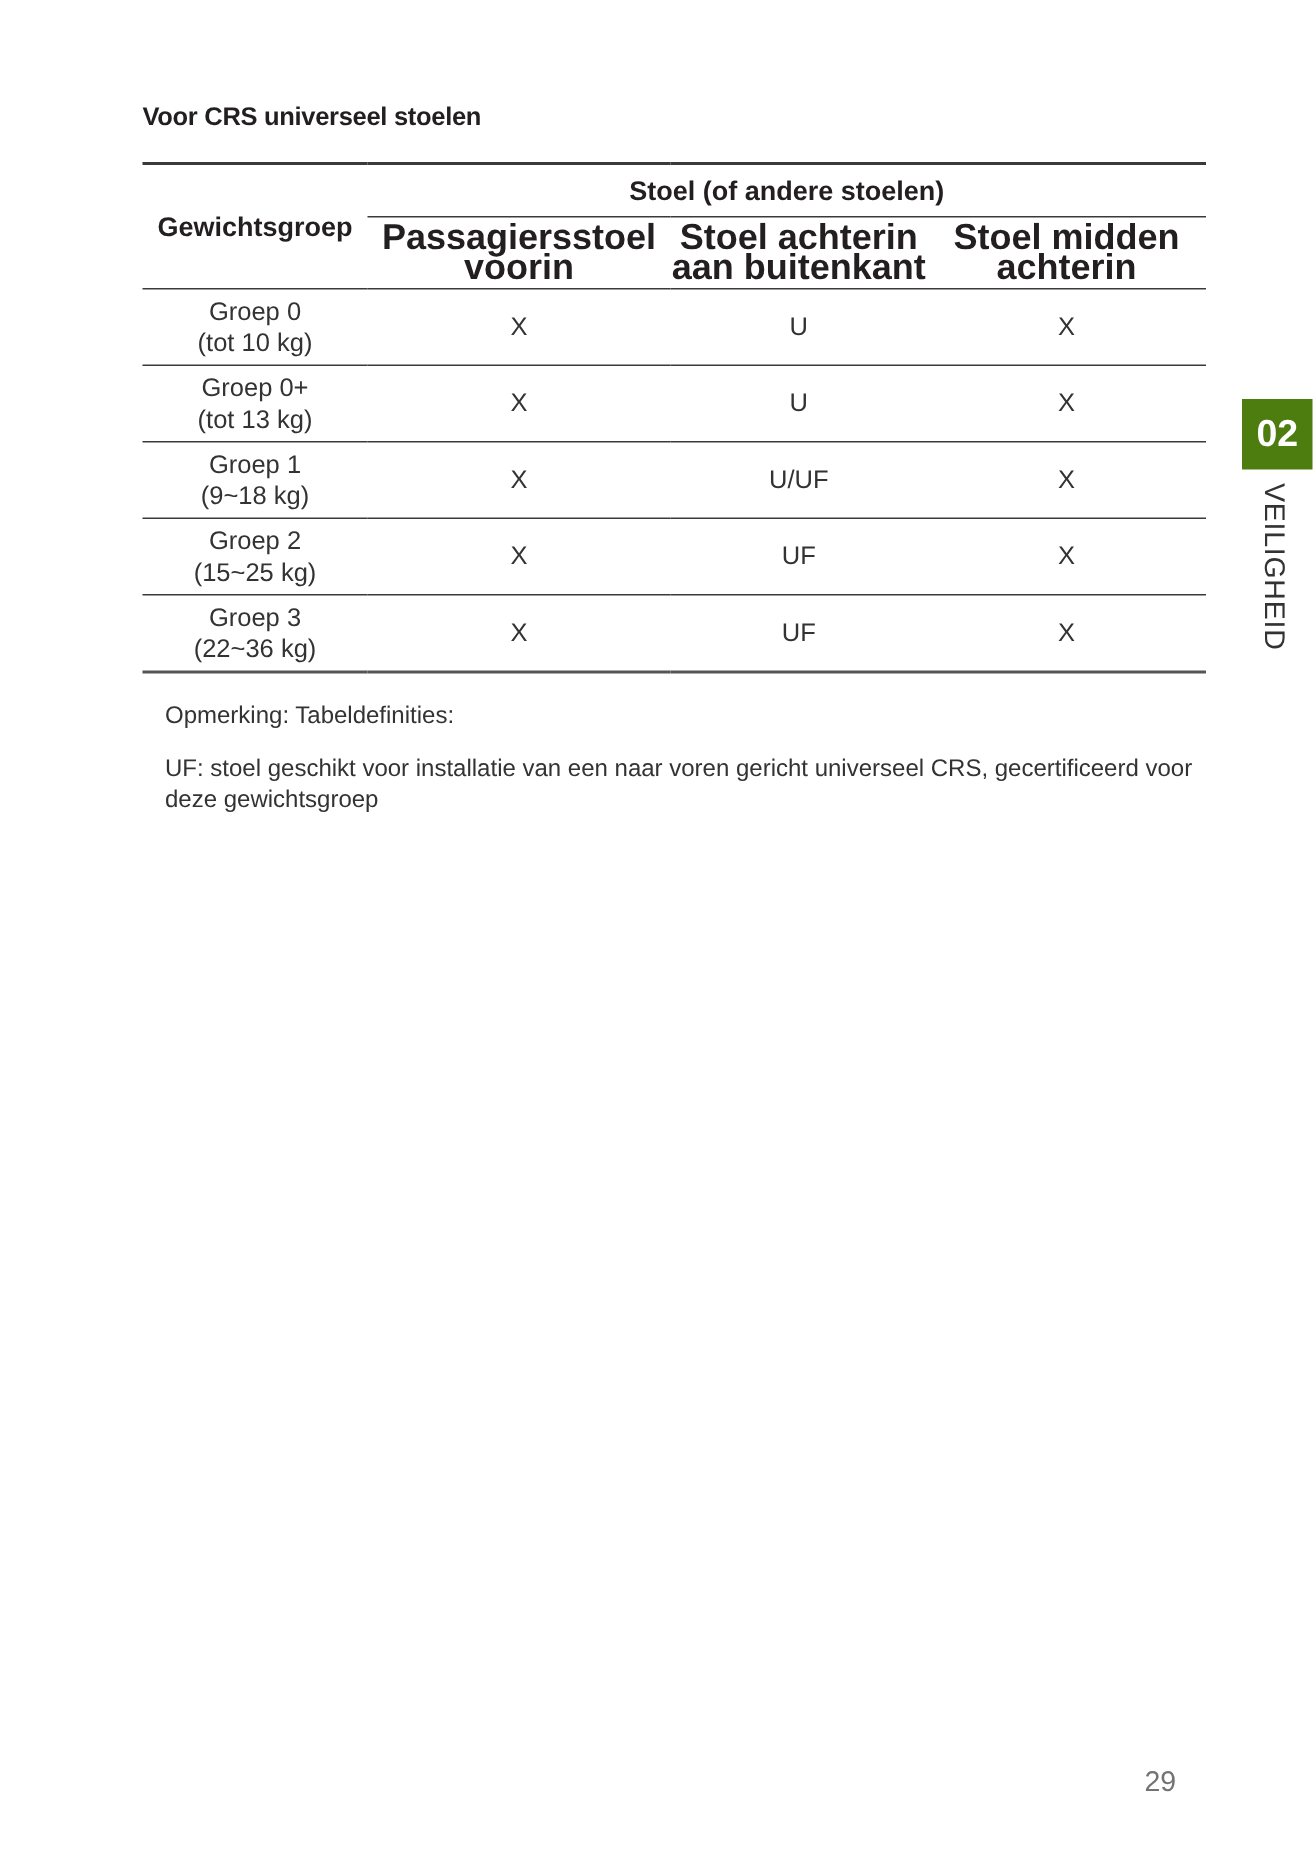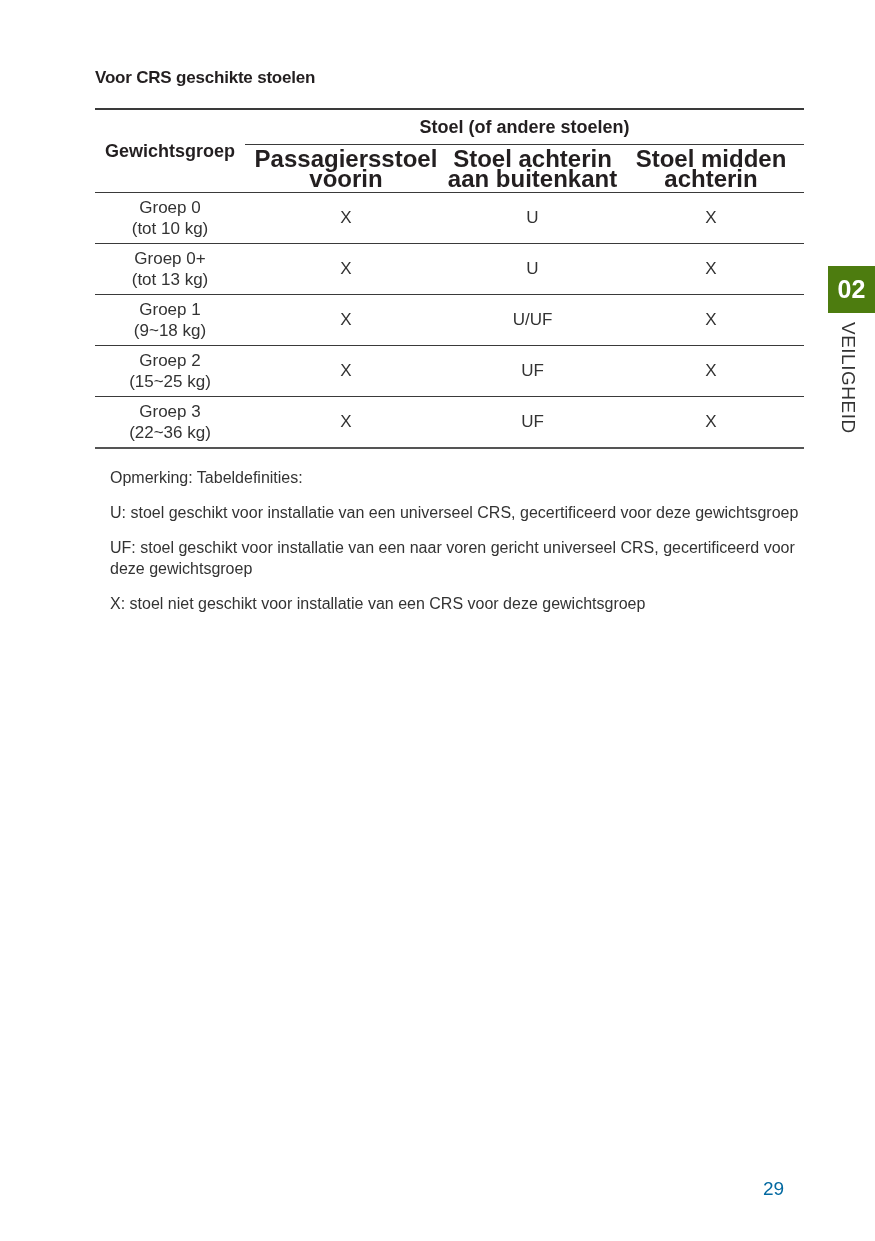--- a/index.html
+++ b/index.html
@@ -50,27 +50,27 @@
       position: absolute; left: 828px; top: 266px; width: 47px; height: 47px;
       background: #4d7c0f; color: #ffffff; font-weight: bold; font-size: 25px;
       display: flex; align-items: center; justify-content: center;
     }
     .chapter-label {
       position: absolute; left: 837px; top: 322px;
       writing-mode: vertical-rl; font-size: 19px; letter-spacing: 0.5px;
       color: #333333;
     }
     .page-number {
-      position: absolute; left: 763px; top: 1178px; font-size: 19px; color: #0369a1;
+      position: absolute; left: 763px; top: 1178px; font-size: 19px; color: #737373;
     }
   </style>
 </head>
 <body>
 
-<div class="section-title">Voor CRS geschikte stoelen</div>
+<div class="section-title">Voor CRS universeel stoelen</div>
 
 <table class="crs">
   <thead>
     <tr class="top">
       <th class="group-head" rowspan="2">Gewichtsgroep</th>
       <th class="seat-head" colspan="3">Stoel (of andere stoelen)</th>
     </tr>
     <tr>
       <th class="sub c1">
         <span>Passagiersstoel</span><br>
@@ -130,21 +130,19 @@
       </td>
       <td>X</td>
       <td>UF</td>
       <td>X</td>
     </tr>
   </tbody>
 </table>
 
 <div class="notes">
   <p>Opmerking: Tabeldefinities:</p>
-  <p>U: stoel geschikt voor installatie van een universeel CRS, gecertificeerd voor deze gewichtsgroep</p>
   <p>UF: stoel geschikt voor installatie van een naar voren gericht universeel CRS, gecertificeerd voor deze gewichtsgroep</p>
-  <p>X: stoel niet geschikt voor installatie van een CRS voor deze gewichtsgroep</p>
 </div>
 
 <div class="chapter-tab">02</div>
 <div class="chapter-label">VEILIGHEID</div>
 
 <div class="page-number">29</div>
 
 </body></html>

